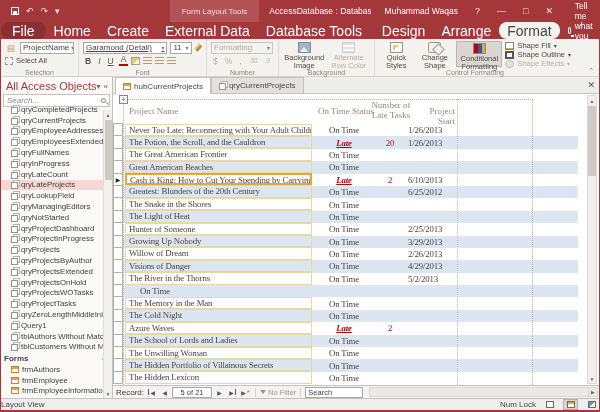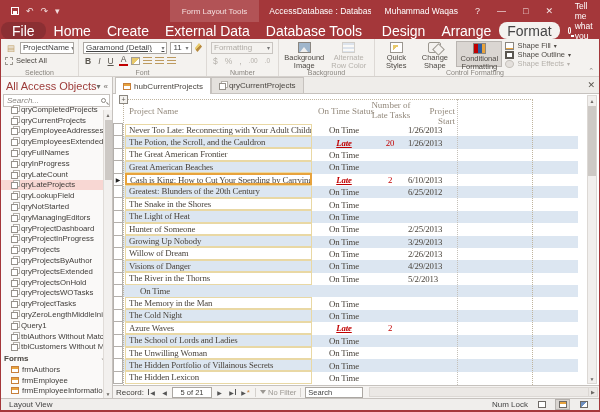--- a/index.html
+++ b/index.html
@@ -126,21 +126,21 @@
   .rn-new:after { content:"*"; color:#C77F3B; font-size:8px; margin-left:1px; }
   .rn-pos { width:40px; height:11px; background:#fff; border:1px solid #ABA7A2; display:flex; align-items:center; justify-content:center; font-size:7.5px; }
   .rn-sep { width:1px; height:9px; background:#D5D1CD; margin:0 2px; }
   .funnel { width:0; height:0; border-left:3px solid transparent; border-right:3px solid transparent; border-top:4px solid #9B9792; }
   .rn-nofilter { color:#9B9792; font-size:7.5px; }
   .rn-search { width:58px; height:11px; background:#fff; border:1px solid #ABA7A2; font-size:7.5px; color:#444; display:flex; align-items:center; padding-left:2px; }
   .hscroll { flex:1; height:10px; margin:0 1px 0 4px; background:#EBE8E5; border:1px solid #DCD8D4; display:flex; justify-content:flex-end; }
   .hscroll .arr { width:9px; font-size:5px; color:#6E6A66; display:flex; align-items:center; justify-content:center; border-left:1px solid #DCD8D4; }
 
   
-  .statusbar { height:12px; flex:none; background:#F0EEEC; border-top:1px solid #C6C2BE; display:flex; align-items:center; font-size:8px; color:#444; padding:0 8px; }
+  .statusbar { height:12px; flex:none; background:#F0EEEC; border-top:1px solid #C6C2BE; display:flex; align-items:center; font-size:8px; color:#444; padding:0 0; }
   .sb-right { margin-left:auto; display:flex; align-items:center; gap:6px; }
   .view-btn { width:15px; height:11px; display:flex; align-items:center; justify-content:center; border:1px solid transparent; }
   .view-btn.pressed { background:#D8D4D0; border-color:#B5B1AD; }
   .vb-ic { width:8px; height:7px; border:1px solid #6E6A66; background:#fff; }
   .vb-ic.layout { background:linear-gradient(180deg,#E8A33D 0 2px,#fff 2px); }
   .vb-ic.design { background:linear-gradient(135deg,#6E8FC0 50%,#fff 50%); }
   .redline { height:2px; background:#A4373A; flex:none; }
 </style>
 </head>
 <body>
@@ -330,25 +330,25 @@
           <div class="nav-item selected">
             <span class="icon-query"></span>
             <span>qryLateProjects</span>
           </div>
           <div class="nav-item">
             <span class="icon-query"></span>
             <span>qryLookupField</span>
           </div>
           <div class="nav-item">
             <span class="icon-query"></span>
+            <span>qryManagingEditors</span>
+          </div>
+          <div class="nav-item">
+            <span class="icon-query"></span>
             <span>qryNotStarted</span>
-          </div>
-          <div class="nav-item">
-            <span class="icon-query"></span>
-            <span>qryManagingEditors</span>
           </div>
           <div class="nav-item">
             <span class="icon-query"></span>
             <span>qryProjectDashboard</span>
           </div>
           <div class="nav-item">
             <span class="icon-query"></span>
             <span>qryProjectInProgress</span>
           </div>
           <div class="nav-item">

